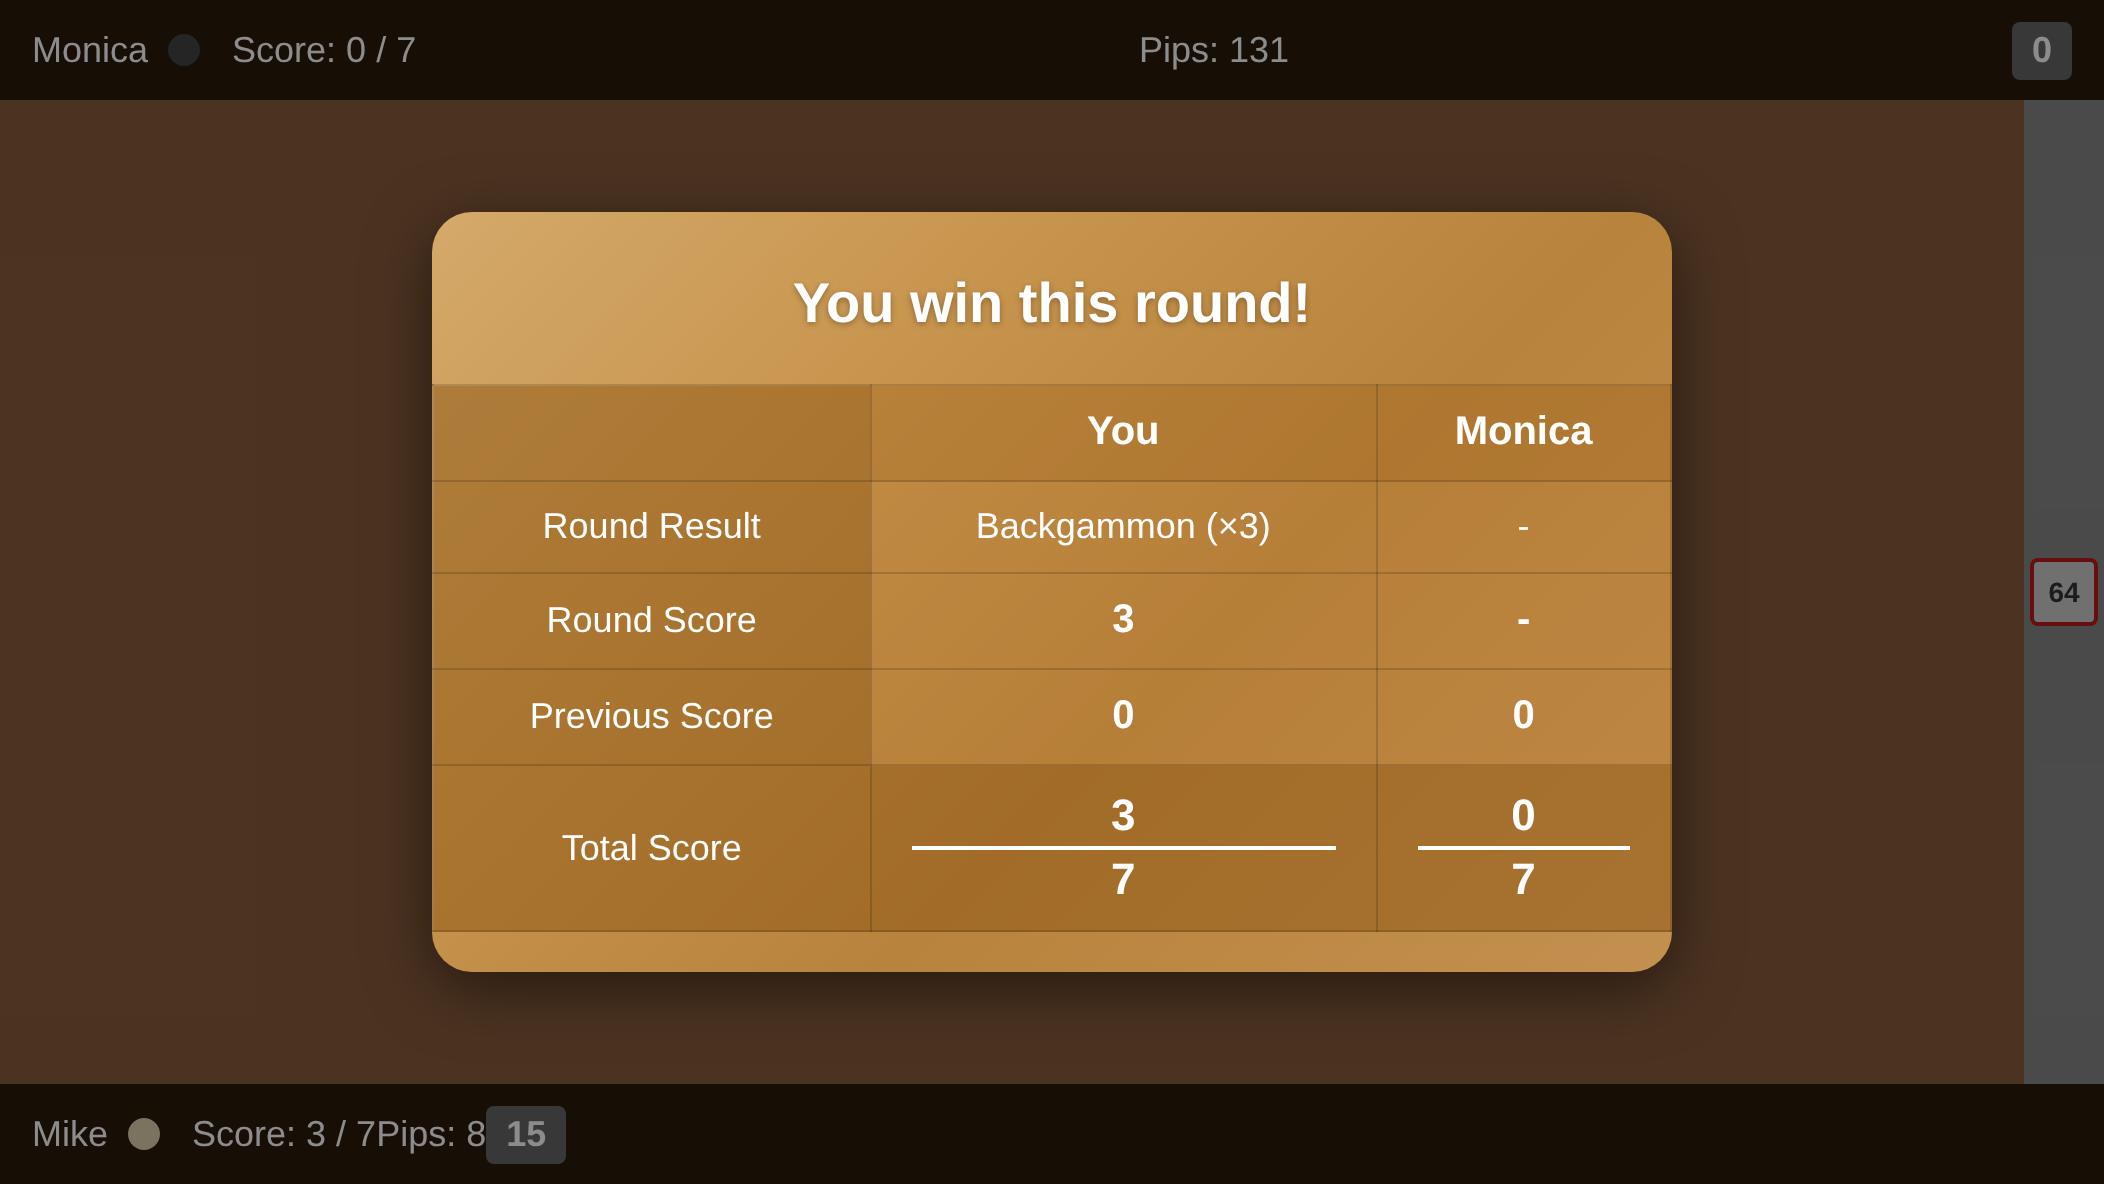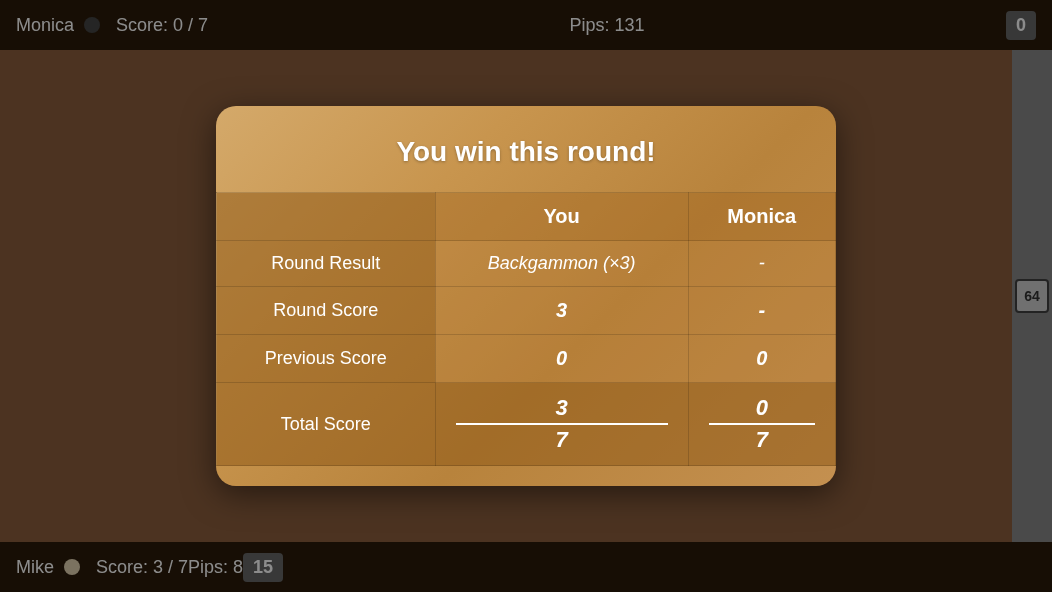--- a/index.html
+++ b/index.html
@@ -71,21 +71,21 @@
       background: #888;
       display: flex;
       align-items: center;
       justify-content: center;
     }
 
     .doubling-cube {
       width: 34px;
       height: 34px;
       background: #ccc;
-      border: 2px solid #404040;
+      border: 2px solid #b91c1c;
       border-radius: 4px;
       display: flex;
       align-items: center;
       justify-content: center;
       font-size: 14px;
       font-weight: bold;
       color: #333;
     }
 
     
@@ -174,21 +174,20 @@
 
     .score-table .row-label {
       text-align: center;
       font-weight: 500;
       background: rgba(140, 85, 20, 0.5);
       font-size: 18px;
     }
 
     .score-table .row-value {
       font-weight: 400;
-      font-style: italic;
     }
 
     .score-table .bold-value {
       font-weight: 700;
       font-size: 20px;
     }
 
     .total-score-cell {
       background: rgba(140, 85, 20, 0.5) !important;
     }

